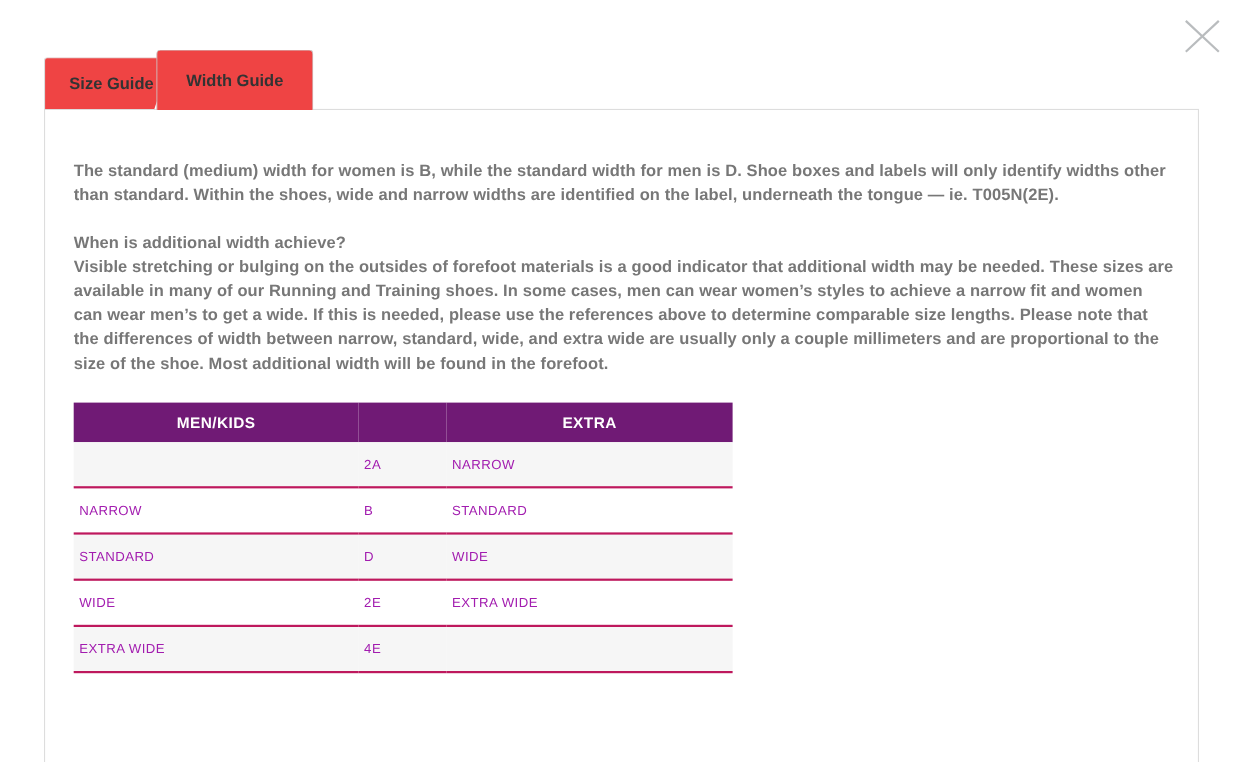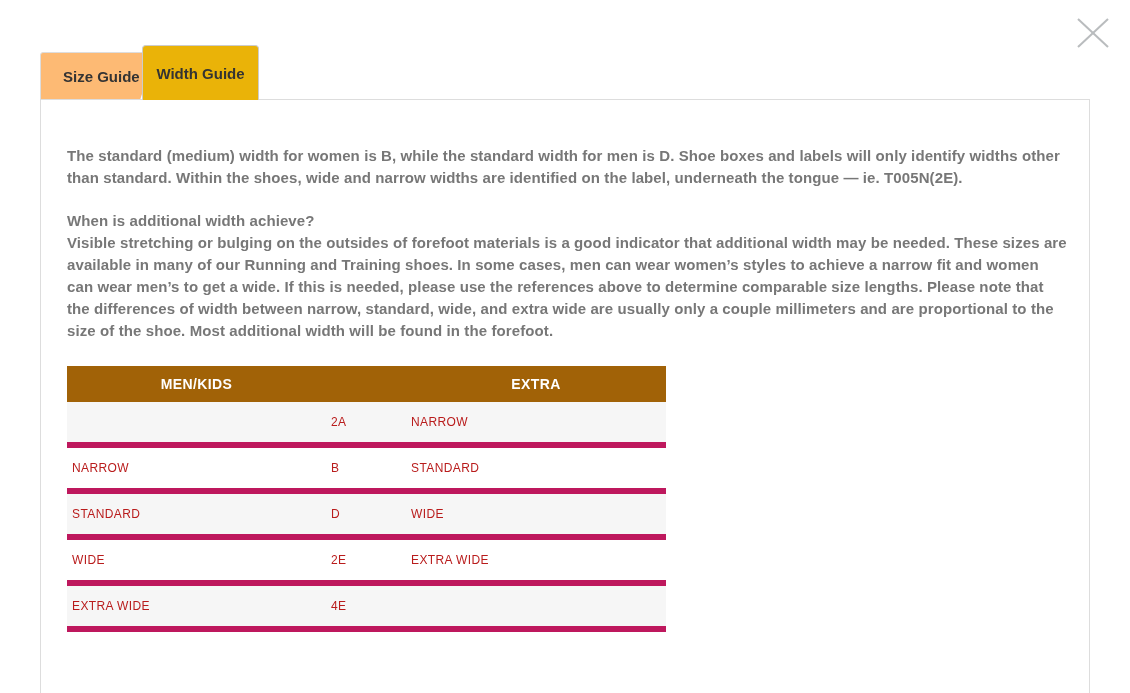--- a/index.html
+++ b/index.html
@@ -8,28 +8,28 @@
     font-family:"Liberation Sans",sans-serif;overflow:hidden;
   }
   .close-btn{
     position:absolute;top:16px;right:18px;width:38px;height:36px;
     background:none;border:none;padding:0;cursor:pointer;
   }
   .modal{position:absolute;left:40px;top:45px;width:1050px;}
   .tabs{display:flex;align-items:flex-end;height:55px;margin-bottom:-1px;position:relative;z-index:2;}
   .tab{font-weight:700;font-size:15px;color:#333;cursor:pointer;box-sizing:border-box;}
   .tab-inactive{
-    width:116px;height:48px;background:#fdba74;
+    width:116px;height:48px;background:#ef4444;
     border:1px solid #ddd;
     clip-path:polygon(0 0,100% 0,calc(100% - 16px) 100%,0 100%);
     display:flex;align-items:center;padding-left:22px;
     border-radius:3px 0 0 0;
   }
   .tab-active{
-    width:117px;height:55px;background:#eab308;
+    width:143px;height:55px;background:#ef4444;
     border:1px solid #ccc;border-bottom:none;
     border-radius:4px 4px 0 0;
     display:flex;align-items:center;justify-content:center;
     margin-left:-14px;position:relative;z-index:3;
   }
   .panel{
     box-sizing:border-box;border:1px solid #ddd;background:#fff;
     height:640px;padding:45px 10px 40px 26px;position:relative;z-index:1;
   }
   .para{
@@ -37,26 +37,26 @@
     letter-spacing:0.1px;max-width:1000px;
   }
   .para + .para{margin-top:21px;}
   table.width-table{
     border-collapse:collapse;margin-top:24px;table-layout:fixed;width:599px;
   }
   .width-table col.c1{width:259px;}
   .width-table col.c2{width:80px;}
   .width-table col.c3{width:260px;}
   .width-table th{
-    background:#a16207;color:#ffffff;font-size:14px;font-weight:700;
+    background:#701a75;color:#ffffff;font-size:14px;font-weight:700;
     height:36px;text-align:center;letter-spacing:0.4px;padding:0;
   }
   .width-table td{
-    height:40px;font-size:12px;color:#b91c1c;letter-spacing:0.4px;
-    border-bottom:6px solid #be185d;padding:0 0 0 5px;text-align:left;
+    height:40px;font-size:12px;color:#a21caf;letter-spacing:0.4px;
+    border-bottom:2px solid #be185d;padding:0 0 0 5px;text-align:left;
     font-weight:400;
   }
   .width-table tbody tr:nth-child(odd){background:#f6f6f6;}
   .width-table tbody tr:nth-child(even){background:#ffffff;}
 </style>
 </head>
 <body>
 
 <button class="close-btn" aria-label="Close">
   <svg width="38" height="36" viewBox="0 0 38 36">

